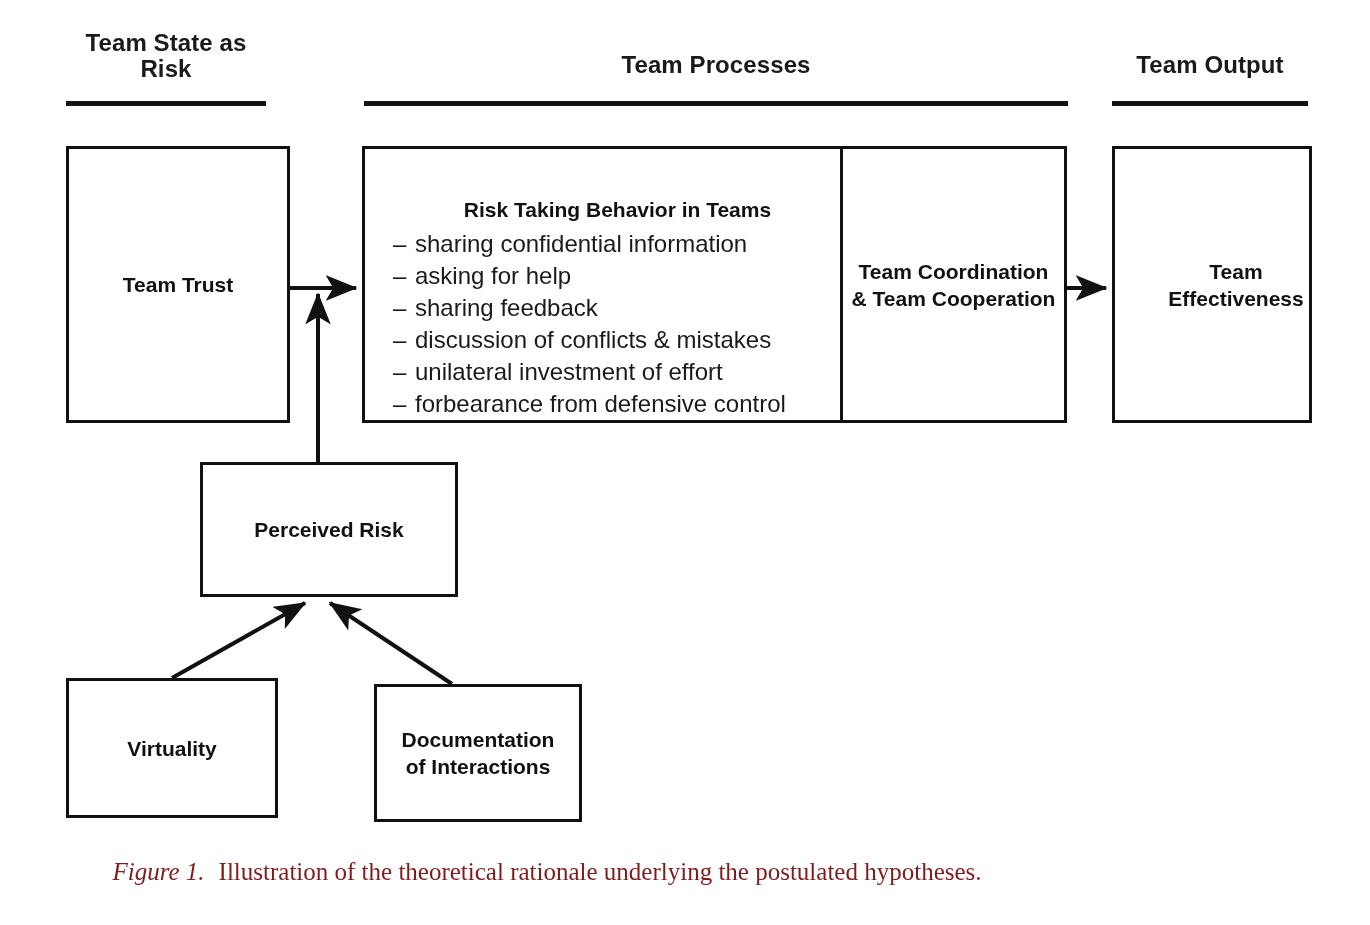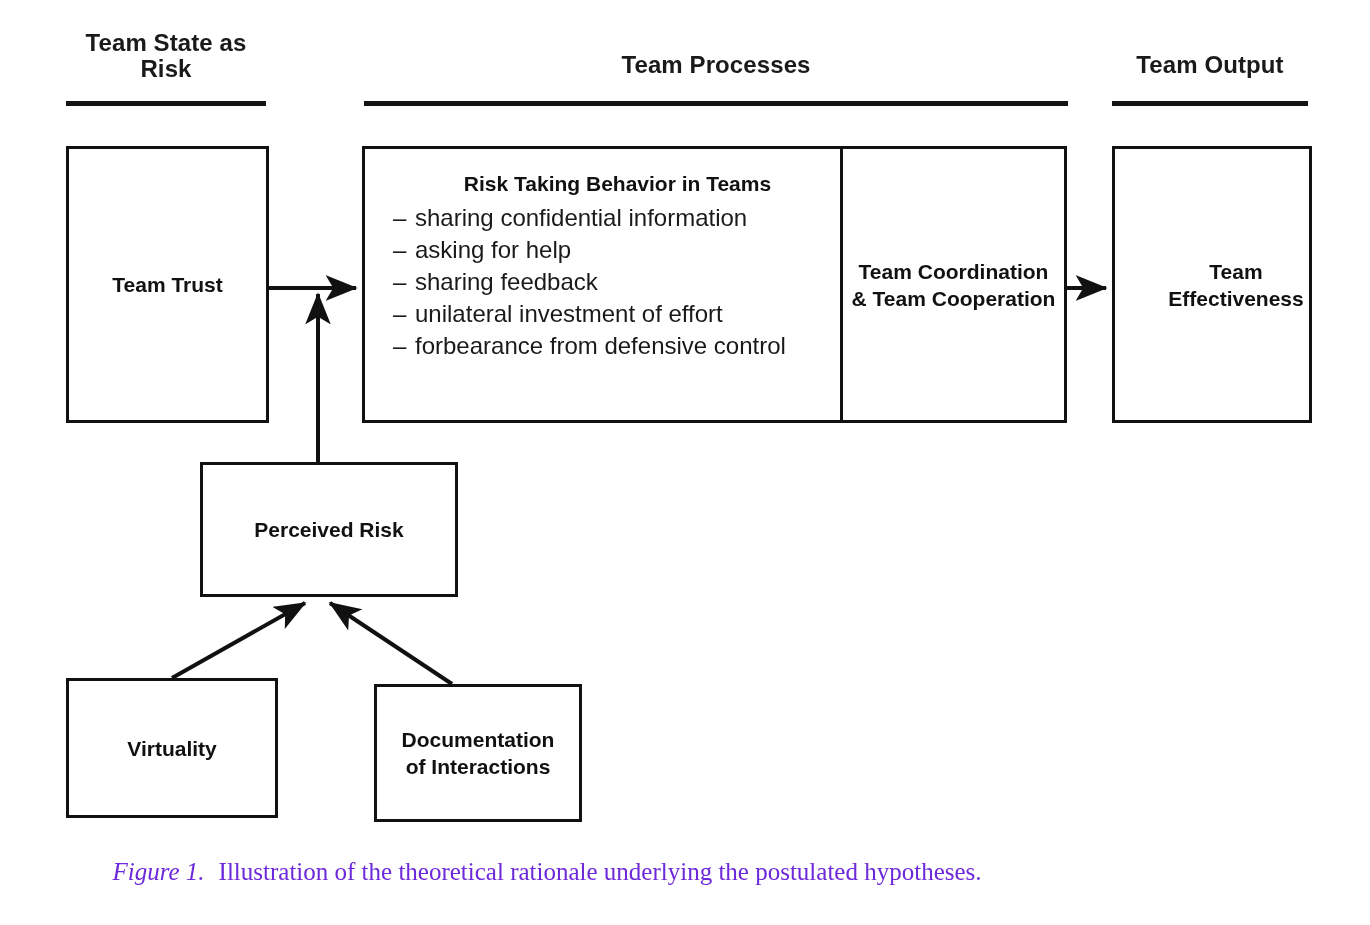--- a/index.html
+++ b/index.html
@@ -58,23 +58,23 @@
     justify-content: center;
     text-align: center;
   }
   .box-title {
     font-weight: bold;
     font-size: 21px;
     line-height: 27px;
     color: #111111;
   }
 
-  #box-team-trust    { left: 66px;   top: 146px; width: 203px; height: 277px; }
+  #box-team-trust    { left: 66px;   top: 146px; width: 224px; height: 277px; }
   #box-risk          { left: 362px;  top: 146px; width: 509px; height: 277px;
-                       align-items: flex-start; justify-content: flex-start; }
+                       align-items: flex-end; justify-content: flex-start; }
   #box-coordination  { left: 840px;  top: 146px; width: 227px; height: 277px; }
   #box-effectiveness { left: 1112px; top: 146px; width: 200px; height: 277px; padding-left: 48px; }
   #box-perceived     { left: 200px;  top: 462px; width: 258px; height: 135px; }
   #box-virtuality    { left: 66px;   top: 678px; width: 212px; height: 140px; }
   #box-documentation { left: 374px;  top: 684px; width: 208px; height: 138px; }
 
   
   .risk-inner {
     padding: 22px 12px 0 14px;
     width: 100%;
@@ -118,21 +118,21 @@
   
   #caption {
     position: absolute;
     left: 0;
     top: 855px;
     width: 1094px;
     text-align: center;
     font-family: "Liberation Serif", serif;
     font-size: 25px;
     line-height: 34px;
-    color: #6d28d9;
+    color: #7f1d1d;
   }
   #caption .fig-label {
     font-style: italic;
   }
   #caption .fig-gap {
     display: inline-block;
     width: 14px;
   }
 </style>
 </head>
@@ -176,20 +176,21 @@
     <div class="box-title">Team Trust</div>
   </div>
 
   <div class="box" id="box-risk">
     <div class="risk-inner">
       <div class="risk-heading">Risk Taking Behavior in Teams</div>
       <ul class="risk-list">
         <li><span class="dash">–</span><span>sharing confidential information</span></li>
         <li><span class="dash">–</span><span>asking for help</span></li>
         <li><span class="dash">–</span><span>sharing feedback</span></li>
+        <li><span class="dash">–</span><span>discussion of conflicts &amp; mistakes</span></li>
         <li><span class="dash">–</span><span>unilateral investment of effort</span></li>
         <li><span class="dash">–</span><span>forbearance from defensive control</span></li>
       </ul>
     </div>
   </div>
 
   <div class="box" id="box-coordination">
     <div class="box-title">
       <span>Team Coordination</span><br>
       <span>&amp; Team Cooperation</span>

